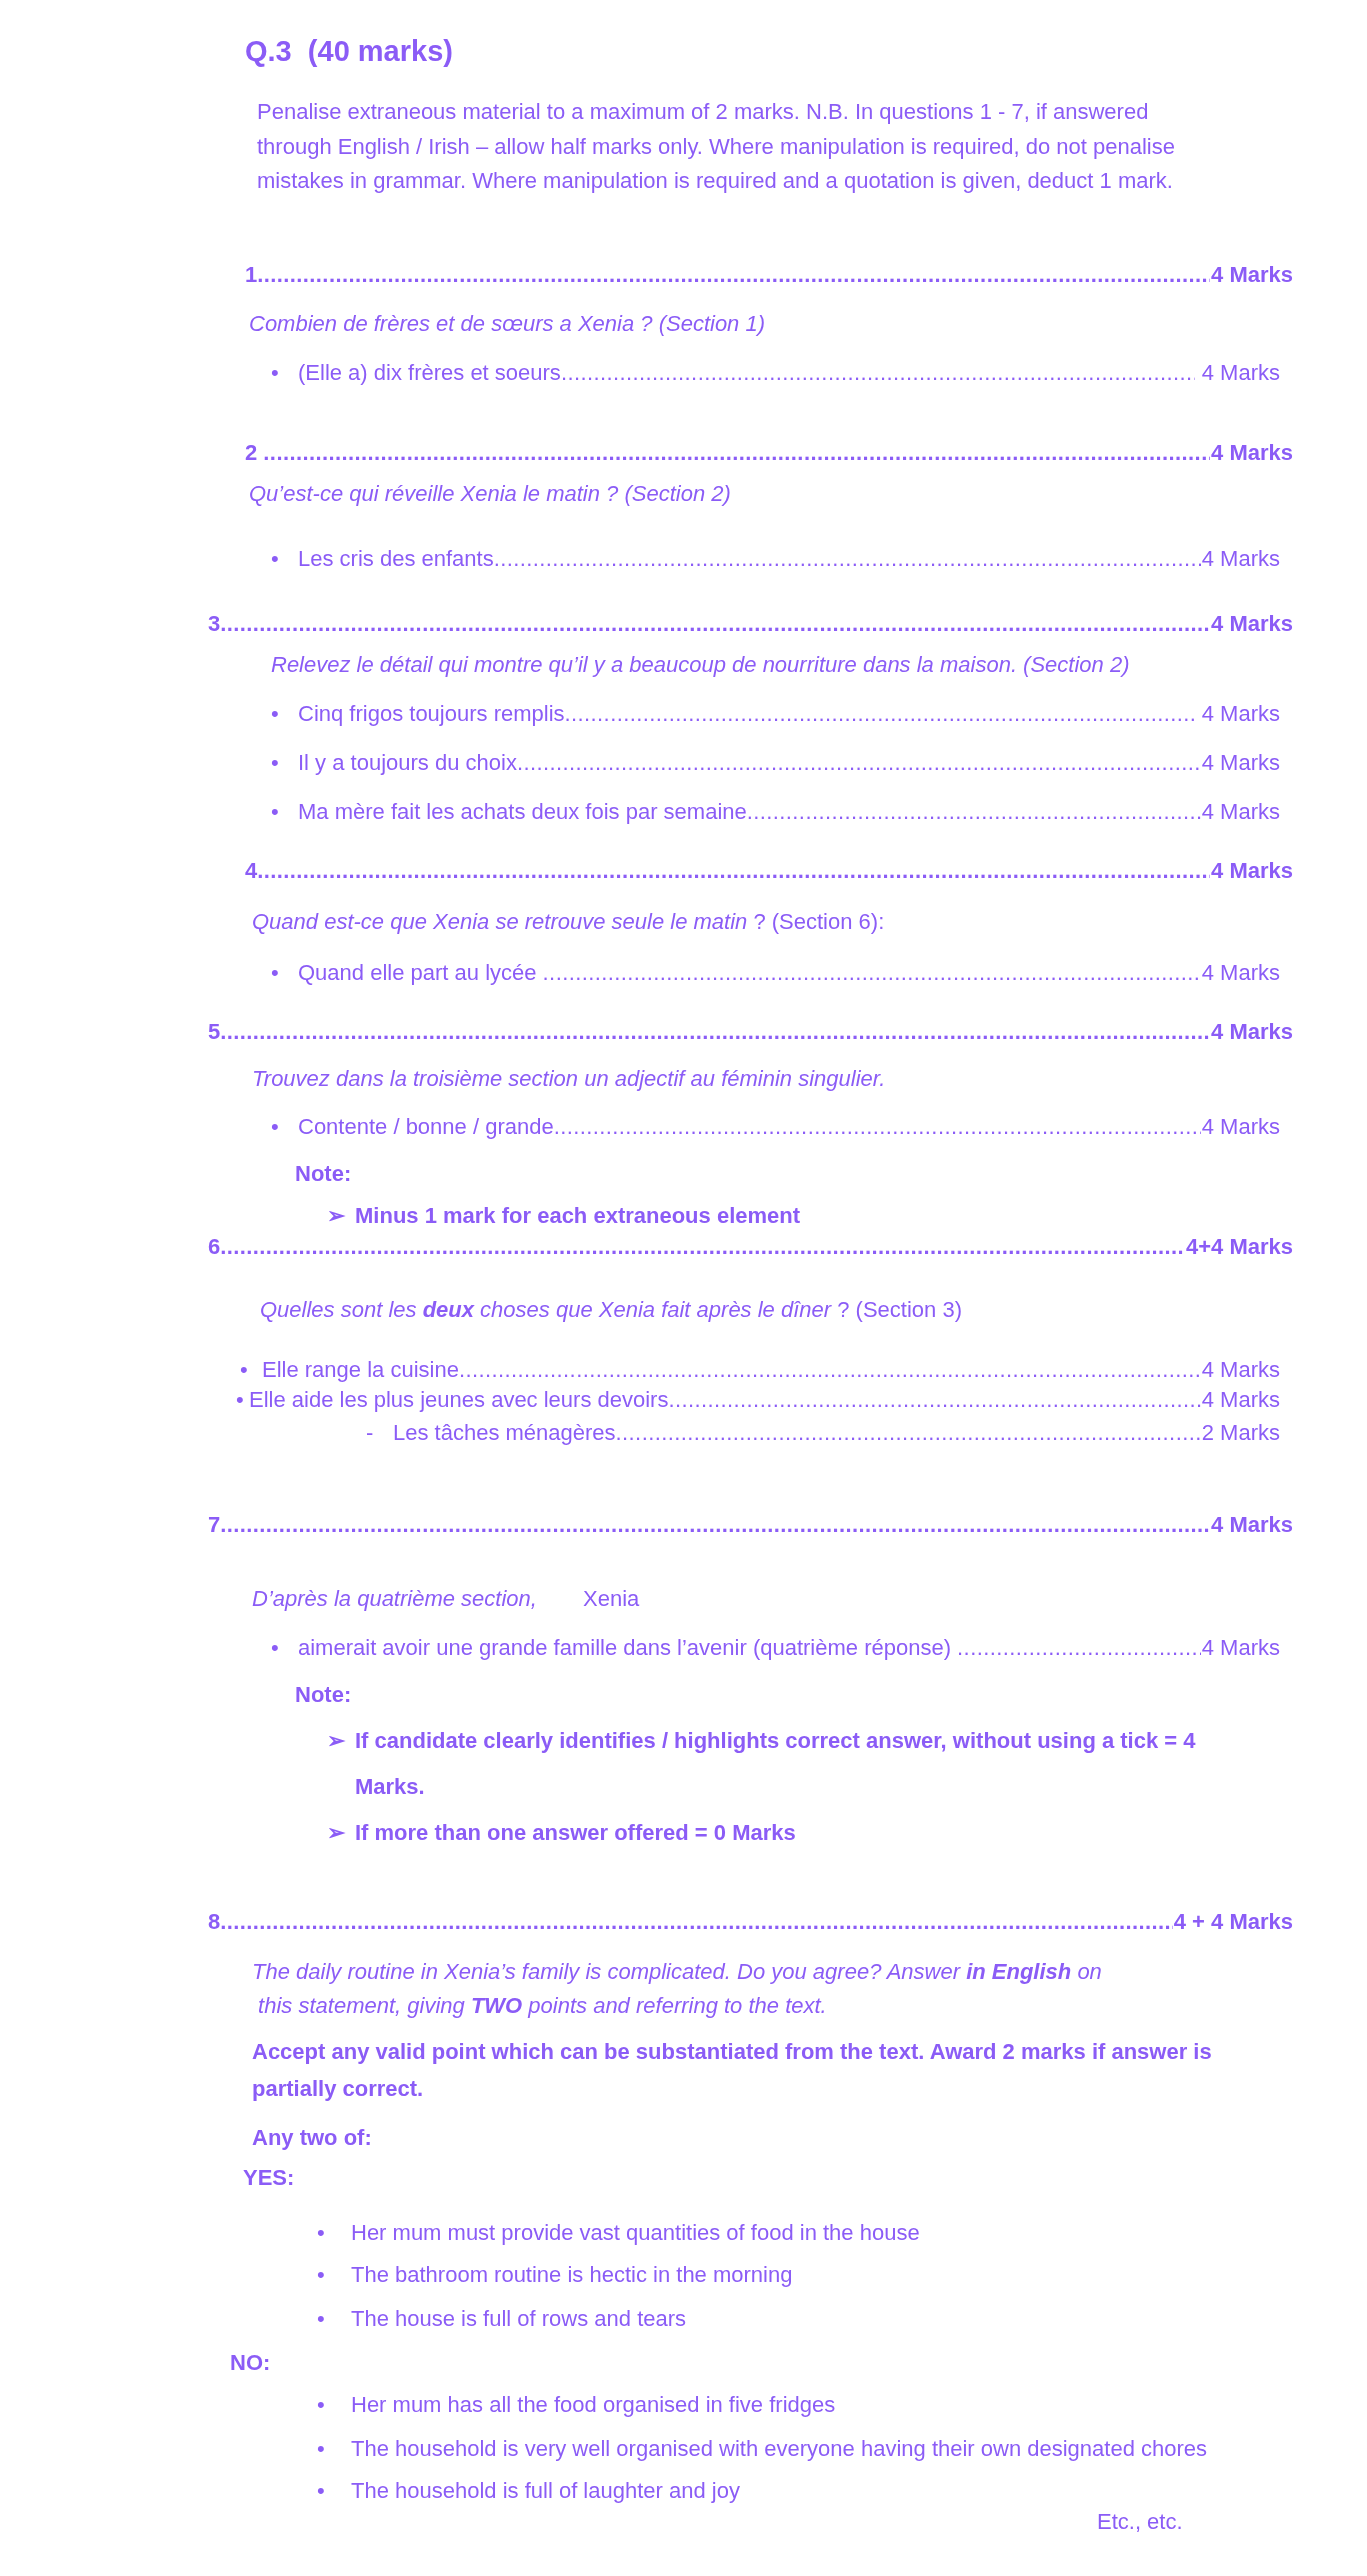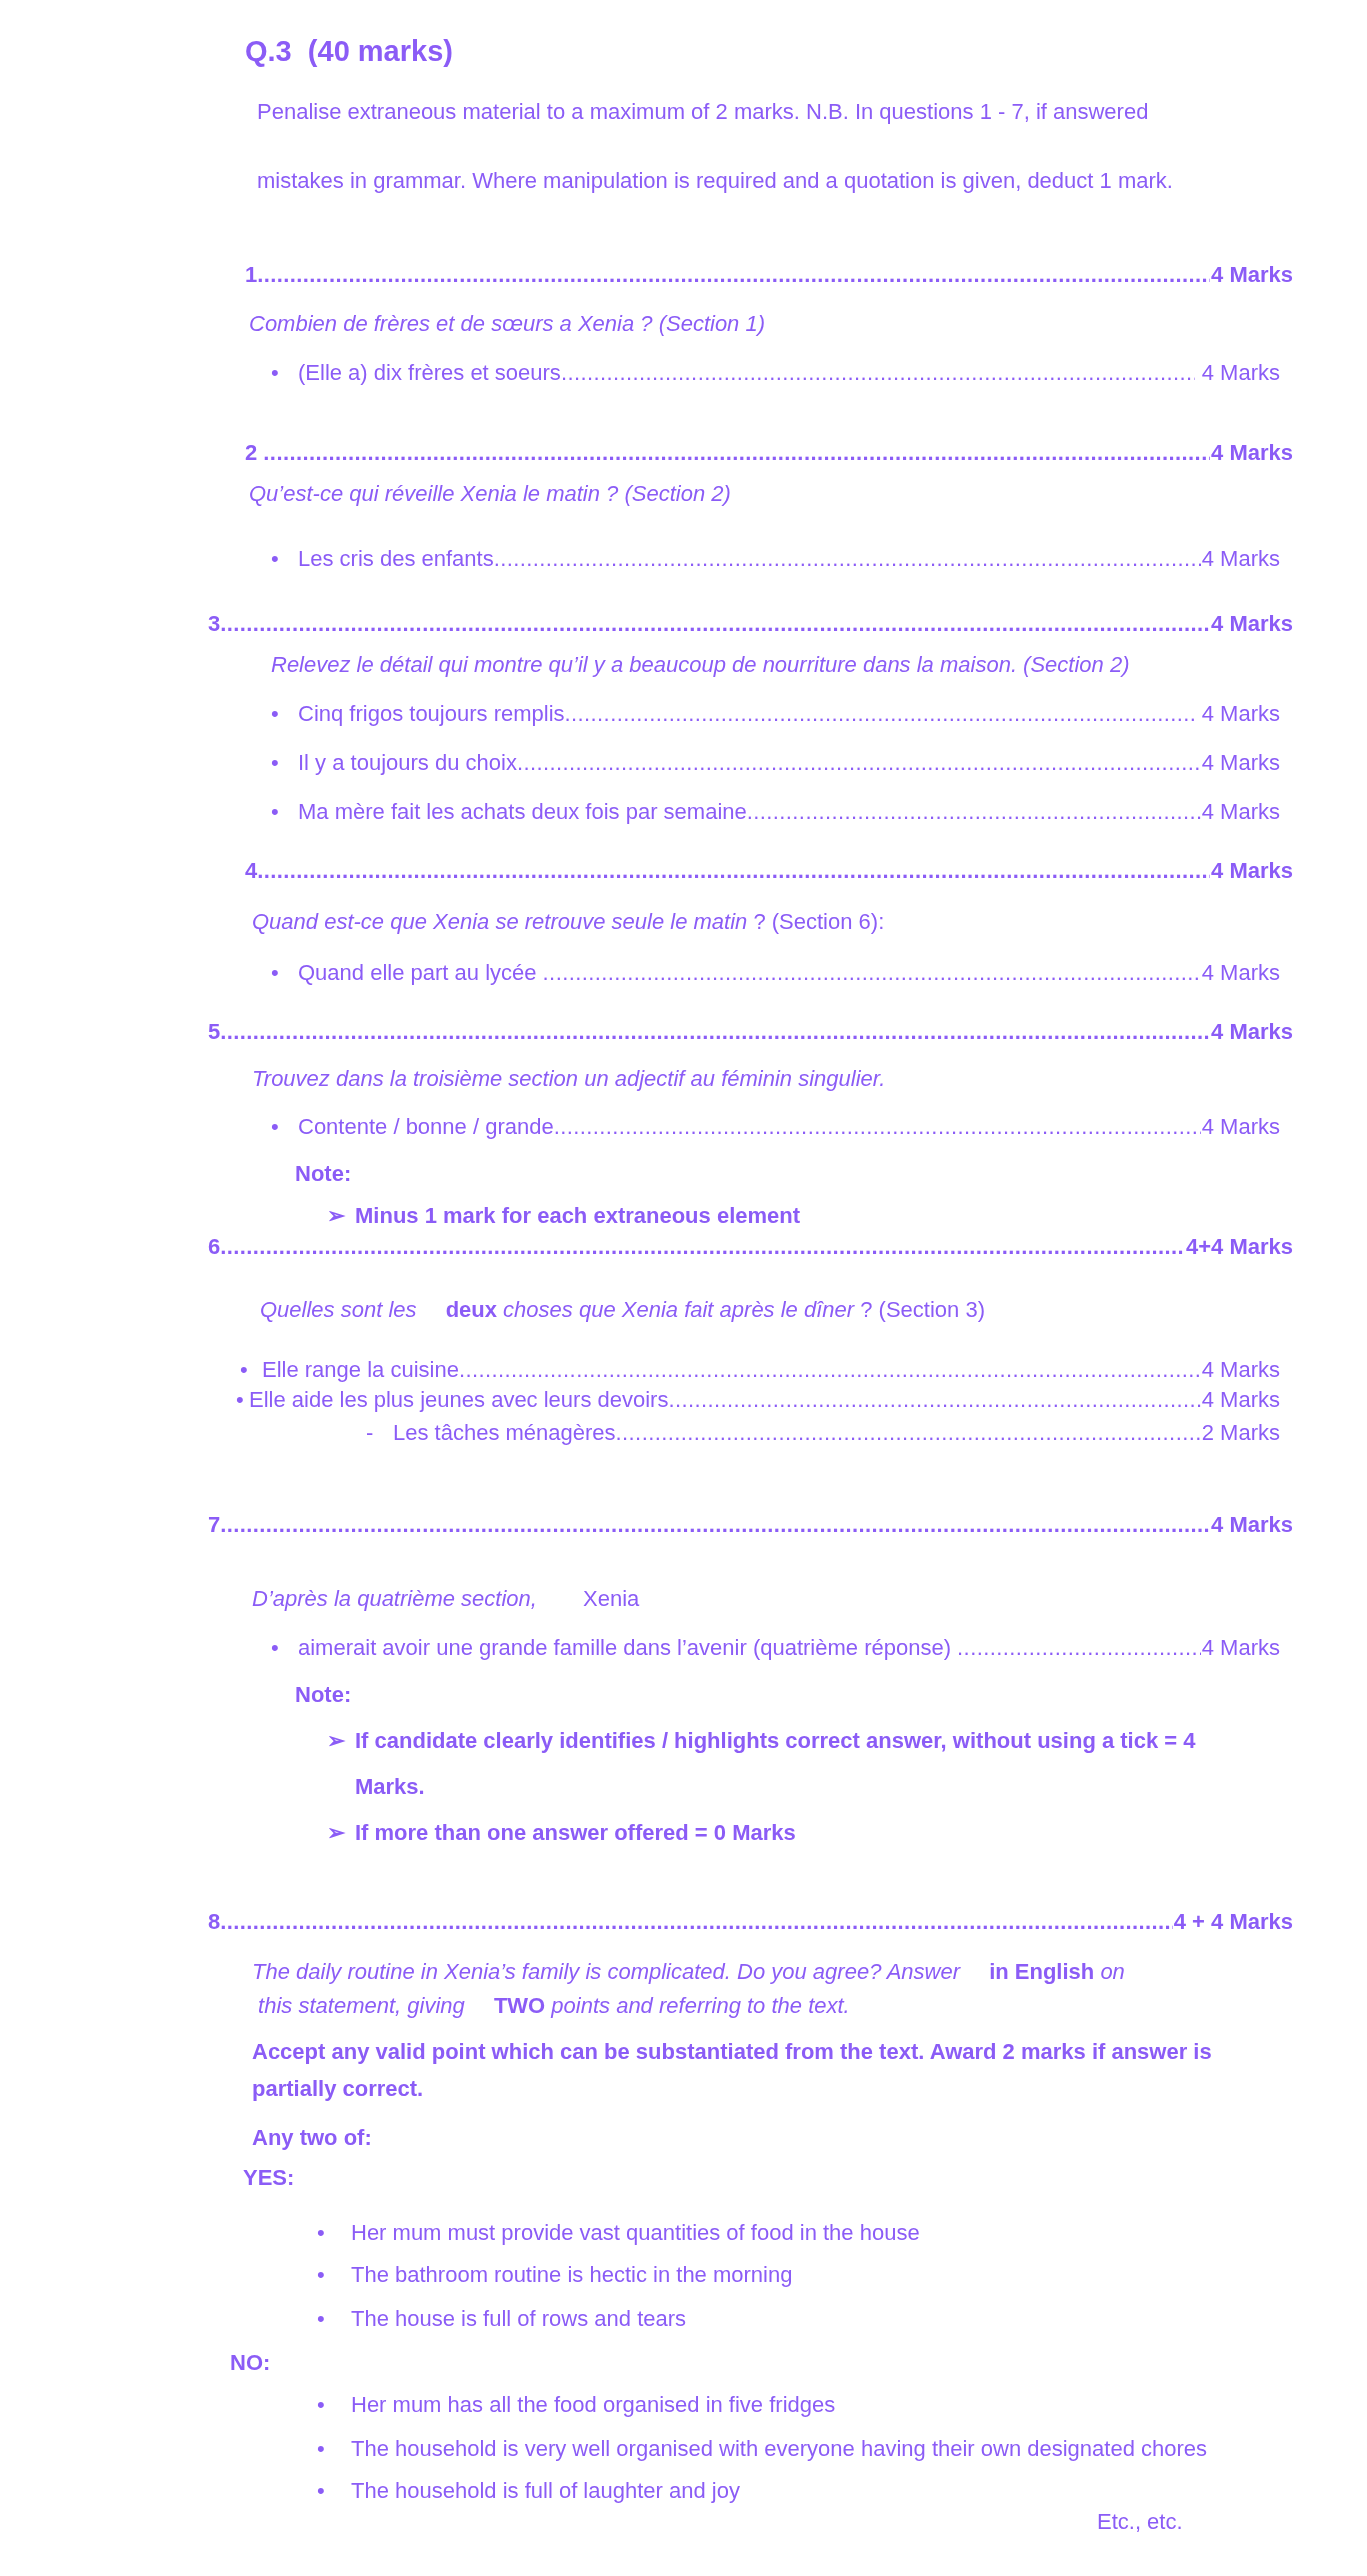--- a/index.html
+++ b/index.html
@@ -11,21 +11,21 @@
     font-size:22px;line-height:1.2;
   }
   .row{
     position:absolute;
     display:flex;align-items:baseline;
     white-space:pre;
   }
   .txt{white-space:pre;flex:0 0 auto;}
   .b{font-weight:bold;}
   .i{font-style:italic;}
-  .bi{font-weight:bold;margin-left:23px;}
+  .bi{font-weight:bold;font-style:italic;}
   .title{font-size:29px;font-weight:bold;}
   .dots{
     flex:1 1 0;min-width:0;overflow:hidden;
     white-space:nowrap;letter-spacing:0.4px;
   }
   .marks{flex:0 0 auto;padding-left:0.7px;}
   .bullet{display:inline-block;width:27px;flex:0 0 auto;}
   .bullet-q6a{display:inline-block;width:22px;flex:0 0 auto;}
   .bullet-q6b{display:inline-block;width:13px;flex:0 0 auto;}
   .dash{display:inline-block;width:27px;flex:0 0 auto;}
@@ -37,20 +37,23 @@
 
 <div class="page">
 
   <div class="row title" style="top:34px;left:245px;">
     <span class="txt">Q.3  (40 marks)</span>
   </div>
 
   <div class="row" style="top:99px;left:257px;">
     <span class="txt">Penalise extraneous material to a maximum of 2 marks. N.B. In questions 1 - 7, if answered</span>
   </div>
+  <div class="row" style="top:134px;left:257px;">
+    <span class="txt">through English / Irish – allow half marks only. Where manipulation is required, do not penalise</span>
+  </div>
   <div class="row" style="top:168px;left:257px;">
     <span class="txt">mistakes in grammar. Where manipulation is required and a quotation is given, deduct 1 mark.</span>
   </div>
 
   <div class="row b" style="top:262px;left:245px;right:75px;">
     <span class="txt">1</span>
     <span class="dots">................................................................................................................................................................................................................................................................................................................................................................................................................</span>
     <span class="marks">4 Marks</span>
   </div>
   <div class="row i" style="top:311px;left:249px;">

